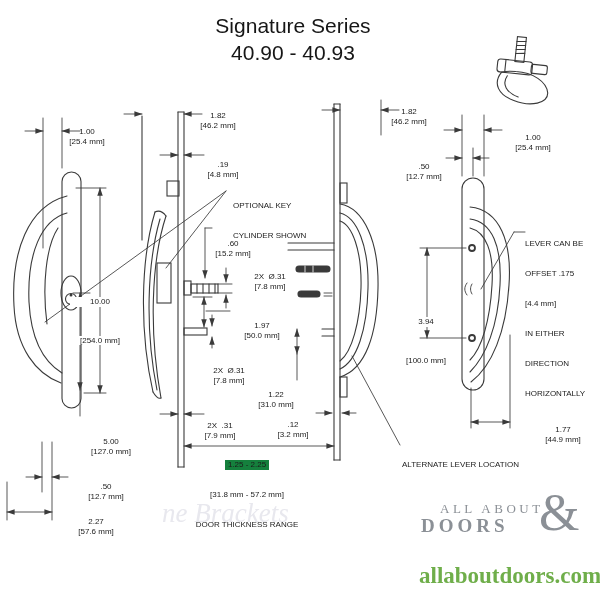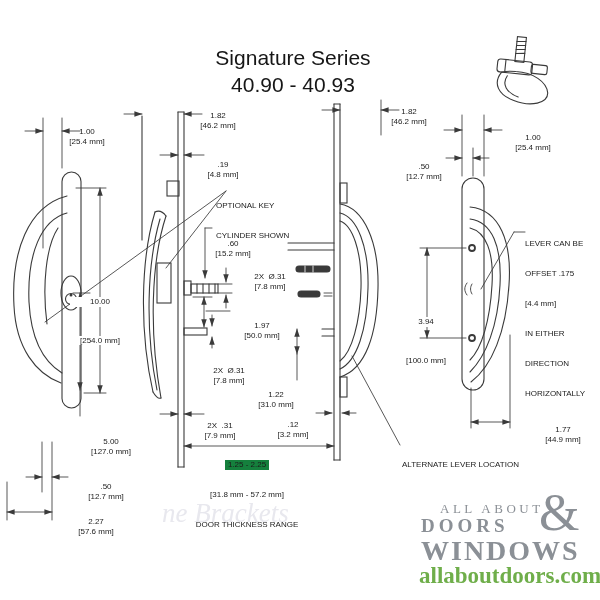--- a/index.html
+++ b/index.html
@@ -1,20 +1,20 @@
 <!DOCTYPE html>
 <html><head>
 <meta charset="utf-8">
 <style>
   html,body{margin:0;padding:0;background:#fff;}
   .page{position:relative;width:600px;height:600px;background:#fff;overflow:hidden;
         font-family:"Liberation Sans",sans-serif;color:#1c1c1c;}
   svg.draw{position:absolute;left:0;top:0;}
   .title{position:absolute;top:12px;left:0;width:586px;text-align:center;
-         font-size:21px;line-height:27px;color:#161616;margin-top:32px;}
+         font-size:21px;line-height:27px;color:#161616;}
   .dim{position:absolute;width:60px;text-align:center;font-size:8px;line-height:9.5px;
        color:#1b1b1b;white-space:pre;}
   .dim span{display:block;}
   .dim.bg span{background:#fff;margin-top:29px;}
   .note{position:absolute;font-size:8px;line-height:10px;color:#1b1b1b;white-space:pre;}
   .note span{display:block;}
   .note.center{text-align:center;}
   .note .inline-bg{display:inline-block;background:#15803d;padding:0 3px;}
   .watermark{position:absolute;left:162px;top:498px;font-family:"Liberation Serif",serif;
              font-style:italic;font-size:27px;color:#e8e8ee;}
@@ -248,21 +248,21 @@
   <div class="dim" style="left:503px;top:114px">
     <span>1.00</span><span>[25.4 mm]</span>
   </div>
   <div class="dim bg" style="left:396px;top:269px">
     <span>3.94</span><span>[100.0 mm]</span>
   </div>
   <div class="dim" style="left:533px;top:406px">
     <span>1.77</span><span>[44.9 mm]</span>
   </div>
 
-  <div class="note" style="left:216px;top:181px">
+  <div class="note" style="left:233px;top:181px">
     <span>OPTIONAL KEY</span>
     <span>CYLINDER SHOWN</span>
   </div>
   <div class="note" style="left:525px;top:219px">
     <span>LEVER CAN BE</span>
     <span>OFFSET .175</span>
     <span>[4.4 mm]</span>
     <span>IN EITHER</span>
     <span>DIRECTION</span>
     <span>HORIZONTALLY</span>
@@ -272,16 +272,15 @@
     <span>[31.8 mm - 57.2 mm]</span>
     <span>DOOR THICKNESS RANGE</span>
   </div>
   <div class="note" style="left:402px;top:440px">
     <span>ALTERNATE LEVER LOCATION</span>
   </div>
 
   <div class="logo l1" style="color: rgb(139, 144, 150);">ALL ABOUT</div>
   <div class="logo amp" style="color: rgb(139, 144, 150);">&amp;</div>
   <div class="logo l2" style="color: rgb(139, 144, 150);">DOORS</div>
-  <div class="logo l3" style="color: rgb(139, 144, 150);">WINDOWS</div>
   <div class="logo url" style="color: rgb(111, 174, 74);">allaboutdoors.com</div>
 
 </div>
 
 </body></html>

